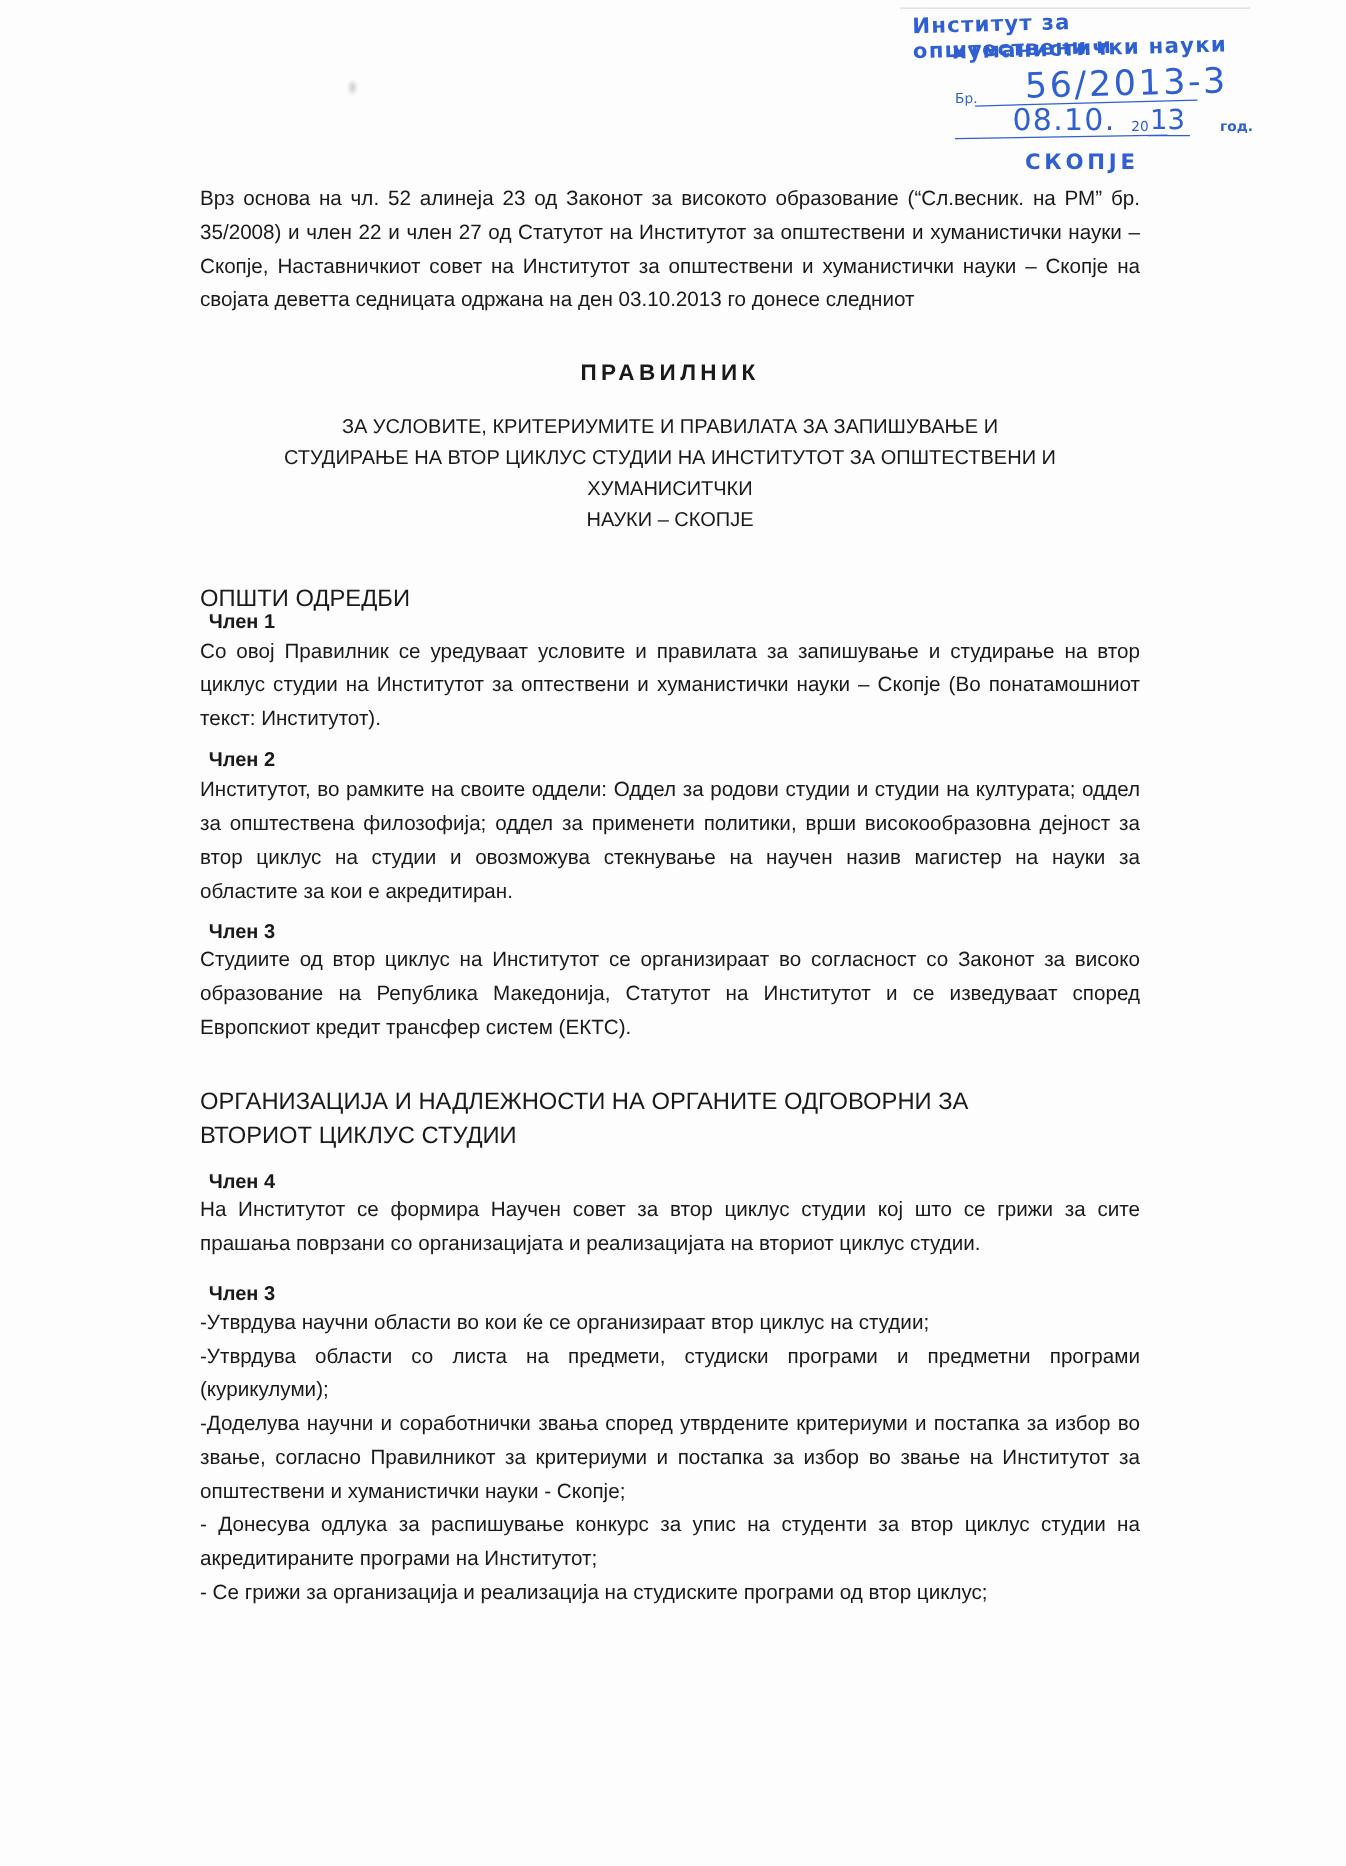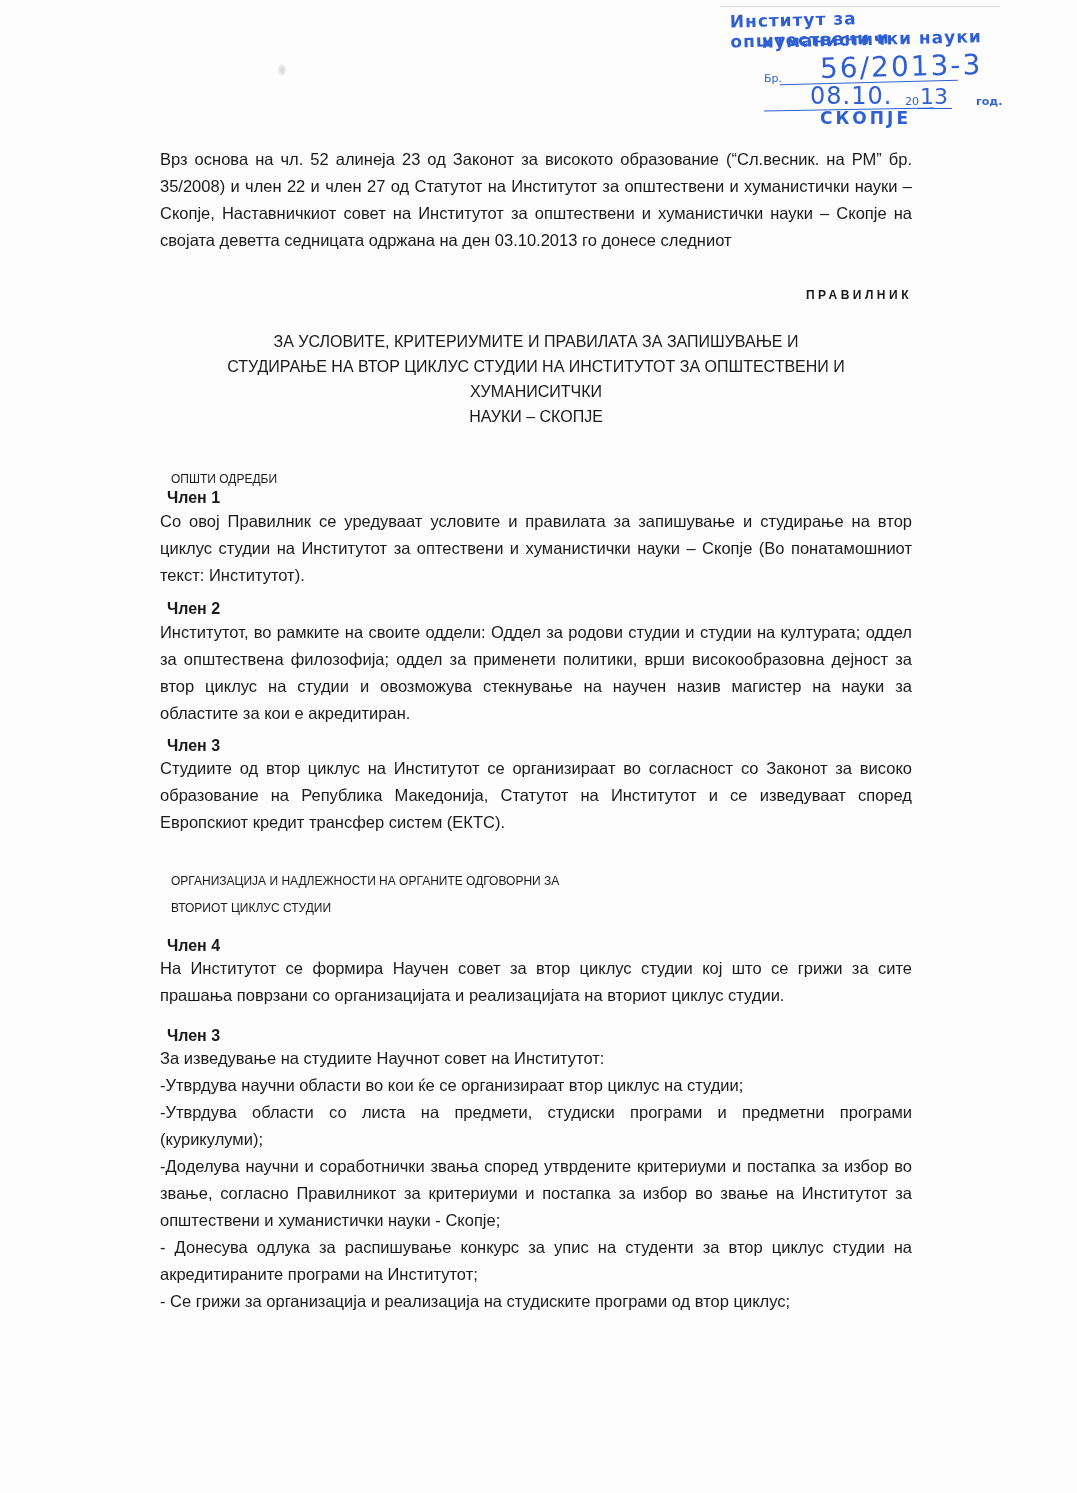--- a/index.html
+++ b/index.html
@@ -16,25 +16,25 @@
     .stamp .org2 { position: absolute; left: 42px; top: 23px; font-size: 17px; font-weight: bold; letter-spacing: 1px; transform: rotate(-1.5deg); }
     .stamp .br-label { position: absolute; left: 44px; top: 66px; font-size: 11px; }
     .stamp .br-line { position: absolute; left: 60px; top: 76px; width: 178px; border-top: 1.5px solid #2f5fd0; transform: rotate(-1.5deg); }
     .stamp .br-num { position: absolute; left: 100px; top: 44px; font-size: 28px; font-family: "DejaVu Sans", sans-serif; font-weight: normal; letter-spacing: 2px; transform: rotate(-1.5deg); }
     .stamp .date-line { position: absolute; left: 44px; top: 103px; width: 170px; border-top: 1.5px solid #2f5fd0; transform: rotate(-1deg); }
     .stamp .date { position: absolute; left: 90px; top: 76px; font-size: 24px; letter-spacing: 1px; }
     .stamp .year-prefix { position: absolute; left: 185px; top: 89px; font-size: 11px; }
     .stamp .year { position: absolute; left: 200px; top: 78px; font-size: 22px; }
     .stamp .year-line { position: absolute; left: 198px; top: 102px; width: 34px; border-top: 1.5px solid #2f5fd0; }
     .stamp .god { position: absolute; left: 235px; top: 89px; font-size: 11px; font-weight: bold; padding-left: 21px; }
-    .stamp .city { position: absolute; left: 100px; top: 102px; font-size: 17px; font-weight: bold; letter-spacing: 3px; }
+    .stamp .city { position: absolute; left: 100px; top: 114px; font-size: 17px; font-weight: bold; letter-spacing: 3px; }
     .stamp .frame-top { position: absolute; left: 0; top: 0; width: 280px; border-top: 1px solid #d8dbe8; }
-    .title { position: absolute; left: 160px; width: 752px; text-align: right; font-weight: bold; font-size: 12px; letter-spacing: 3.5px; }
+    .title { position: absolute; left: 160px; width: 752px; text-align: center; font-weight: bold; font-size: 18px; letter-spacing: 3.5px; }
     .subtitle { position: absolute; left: 160px; width: 752px; text-align: center; font-size: 16px; line-height: 25px; }
-    .section { position: absolute; left: 160px; font-size: 12px; line-height: 27px; margin-left: 11px; }
+    .section { position: absolute; left: 160px; font-size: 19px; line-height: 27px; }
     .article { position: absolute; left: 167px; width: 752px; text-align: left; font-weight: bold; font-size: 16px; }
     .para { position: absolute; left: 160px; width: 752px; font-size: 16.5px; line-height: 27px; text-align: justify; }
     .para p { margin: 0; }
     .smudge { position: absolute; left: 277px; top: 63px; width: 10px; height: 14px; border-radius: 50%; background: radial-gradient(#cfcfcf, transparent 70%); }
   </style>
 </head>
 <body>
 
 <div class="page">
 
@@ -80,21 +80,20 @@
   <div class="section" style="top:868px;">
     <div>ОРГАНИЗАЦИЈА И НАДЛЕЖНОСТИ НА ОРГАНИТЕ ОДГОВОРНИ ЗА</div>
     <div>ВТОРИОТ ЦИКЛУС  СТУДИИ</div>
   </div>
 
   <div class="article" style="top:937px;">Член 4</div>
   <div class="para" style="top:955px;">На Институтот се формира Научен совет за втор циклус студии кој што се грижи за сите прашања поврзани со организацијата и реализацијата на вториот циклус  студии.</div>
 
   <div class="article" style="top:1027px;">Член 3</div>
   <div class="para" style="top:1045px;">
-    <p>За изведување на студиите Научнот совет на Институтот:</p>
     <p>-Утврдува научни области во кои ќе се организираат втор циклус на студии;</p>
     <p>-Утврдува области со листа на предмети, студиски програми и предметни програми (курикулуми);</p>
     <p>-Доделува научни и соработнички звања според утврдените критериуми и постапка за избор во звање, согласно Правилникот за критериуми и постапка за избор во звање на Институтот за општествени и хуманистички науки - Скопје;</p>
     <p>- Донесува одлука за распишување конкурс за упис на студенти за втор циклус студии на акредитираните програми на Институтот;</p>
     <p>- Се грижи за организација и реализација на студиските програми од втор циклус;</p>
   </div>
 
 </div>
 
 </body></html>

